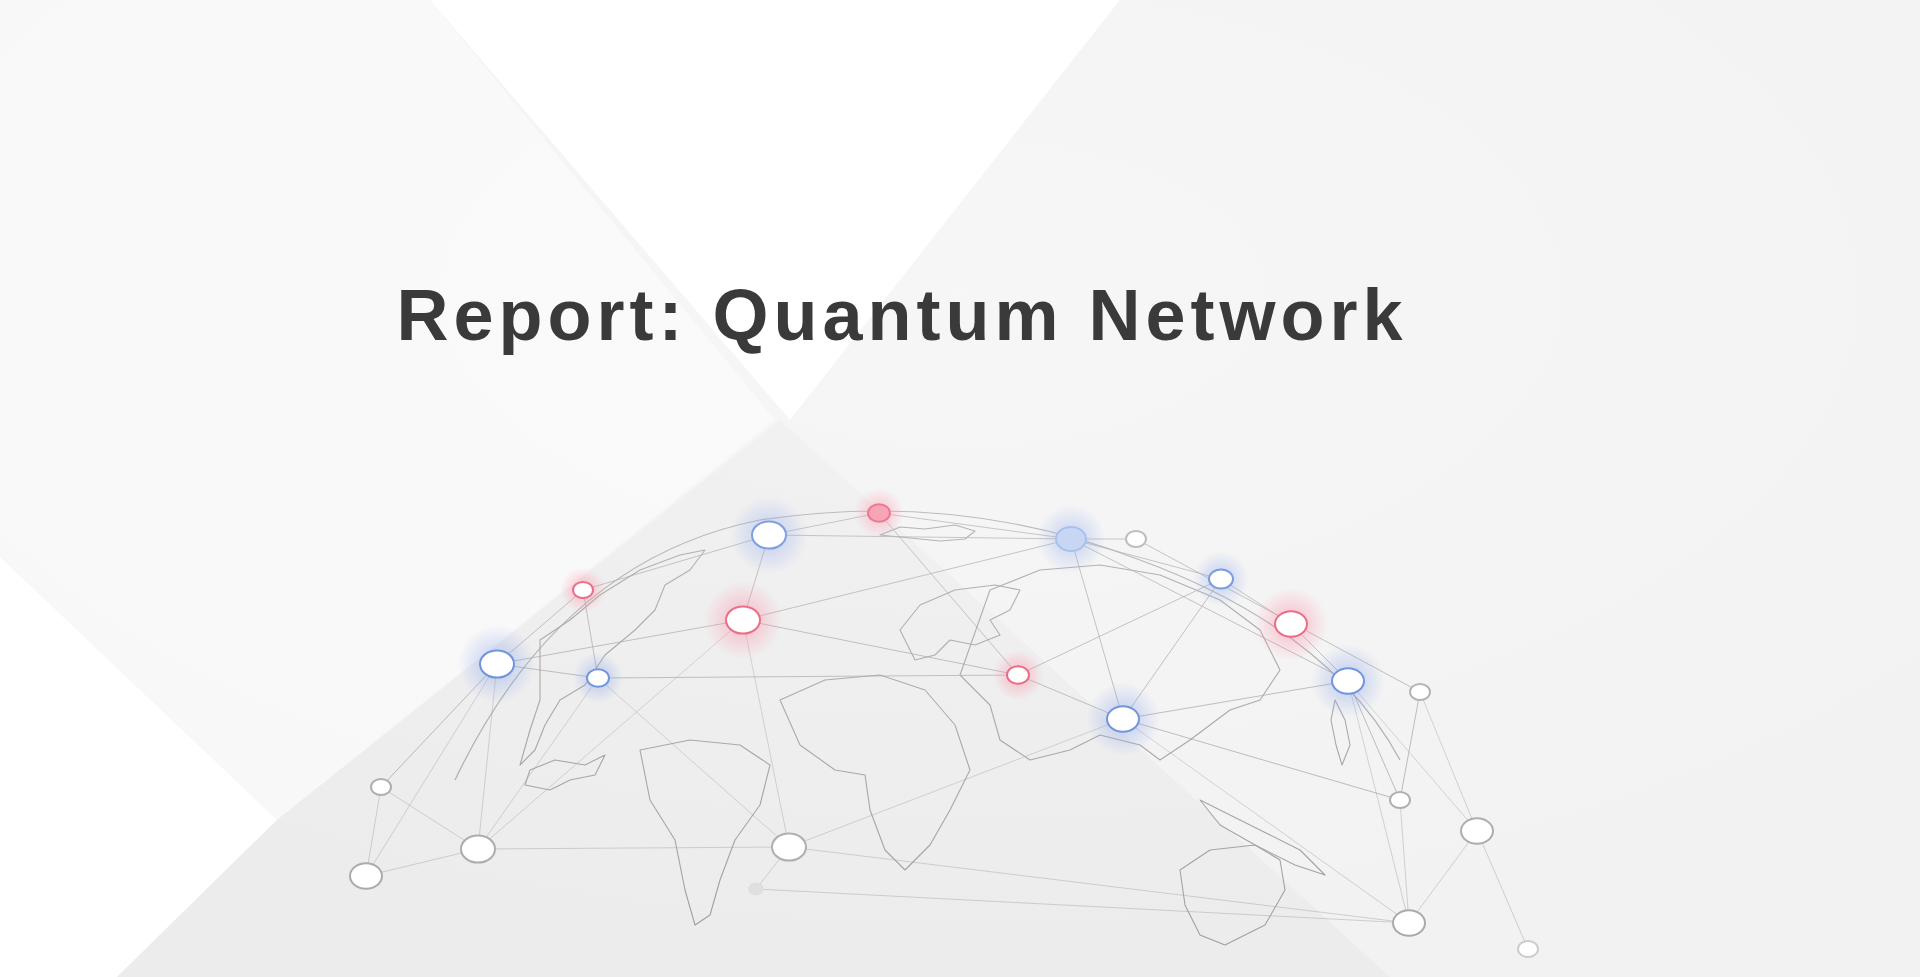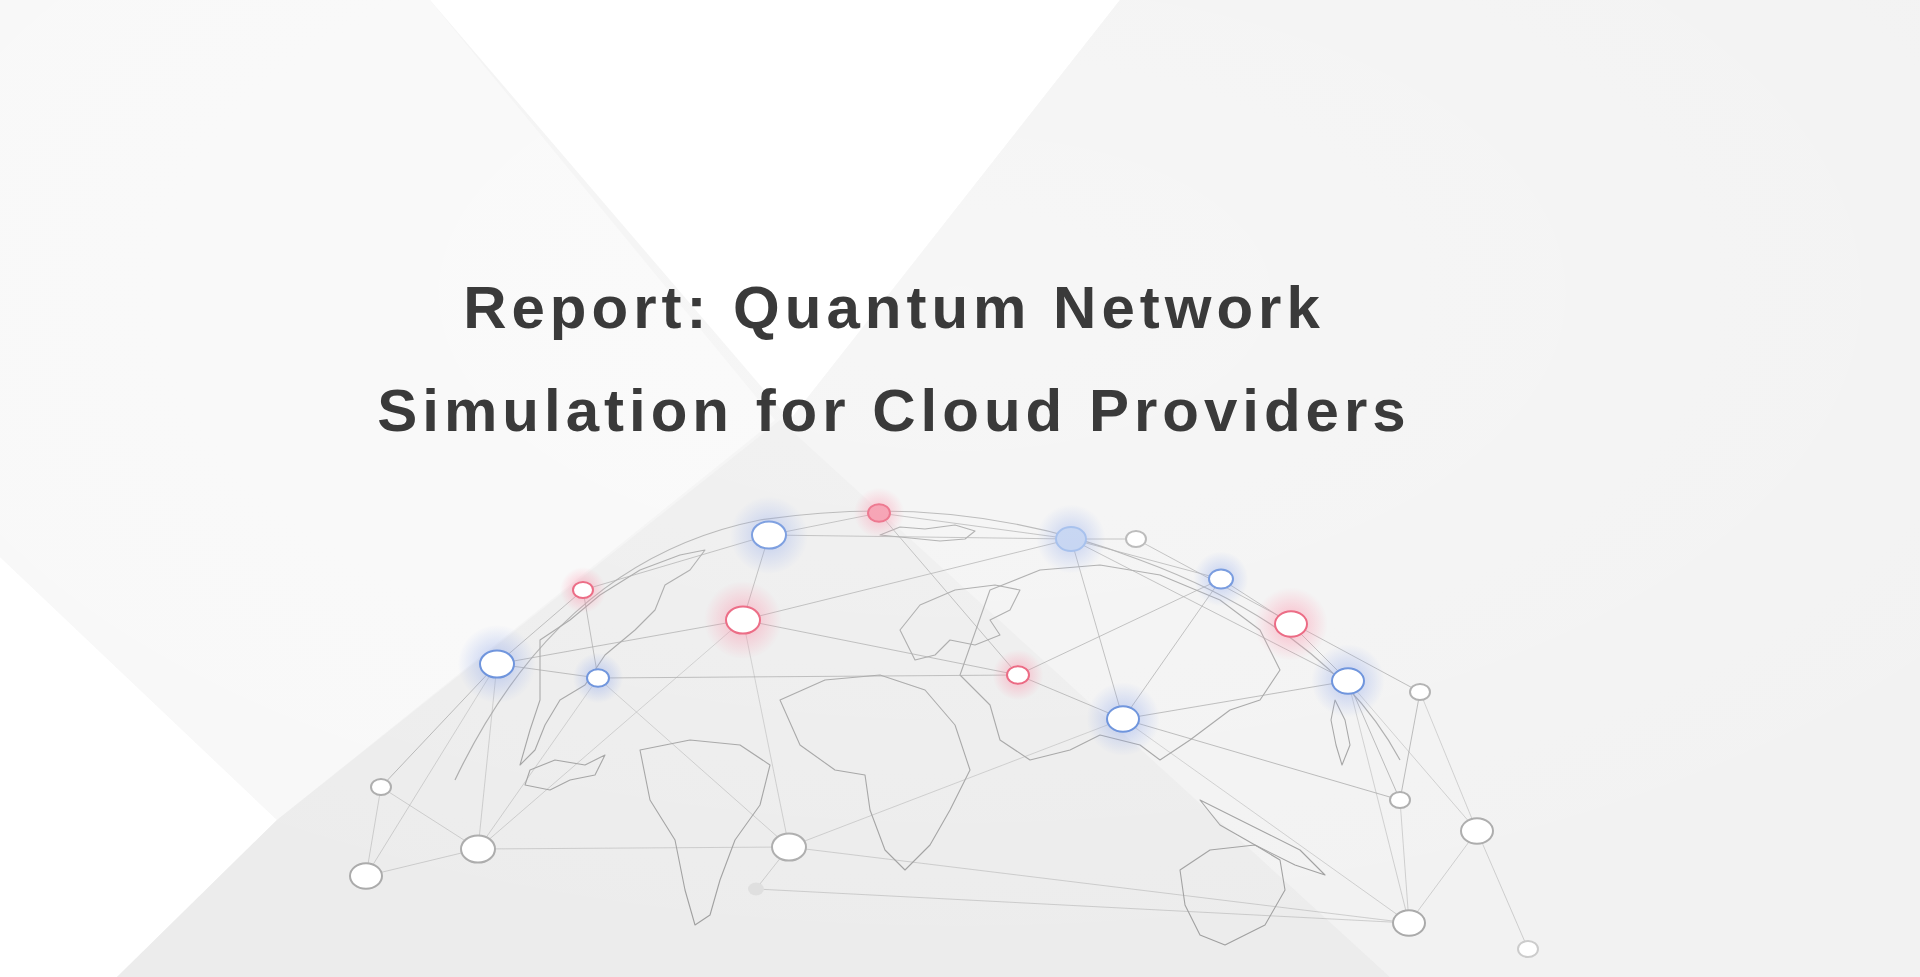--- a/index.html
+++ b/index.html
@@ -1,21 +1,21 @@
 <!DOCTYPE html>
 <html><head>
 <meta charset="utf-8">
 <style>
   html, body { margin:0; padding:0; }
   body { width:1920px; height:977px; overflow:hidden; background:#f2f2f2; position:relative; font-family:"Liberation Sans", sans-serif; }
   .bg { position:absolute; left:0; top:0; width:1920px; height:977px; }
   .title {
     position:absolute; left:0; top:248px; width:1772px; text-align:center;
     font-family:"Liberation Sans", sans-serif; font-weight:bold;
-    font-size:60px; line-height:103px; letter-spacing:5px; color:#3a3a3a; margin:8px;
+    font-size:72px; line-height:103px; letter-spacing:5px; color:#3a3a3a; margin:16px;
   }
   .title span { display:block; }
   .globe { position:absolute; left:0; top:0; width:1920px; height:977px; }
 </style>
 </head>
 <body>
 
 <svg class="bg" viewBox="0 0 1920 977" preserveAspectRatio="none">
   <rect x="0" y="0" width="1920" height="977" fill="#f2f2f2"></rect>
   <polygon points="0,0 430,0 790,470 1390,977 1920,977 1920,977 0,977" fill="#f2f2f2"></polygon>
@@ -188,14 +188,13 @@
       </g>
       <g>
         <ellipse cx="756" cy="889" rx="8" ry="6.4" fill="#dedede" stroke="none" stroke-width="2" opacity="1"></ellipse>
       </g>
     </g>
   <rect x="0" y="0" width="1920" height="977" fill="url(#globeShade)" pointer-events="none"></rect>
 </svg>
 
 <h1 class="title">
   <span>Report: Quantum Network</span>
-  <span>Simulation for Cloud Providers</span>
 </h1>
 
 </body></html>

